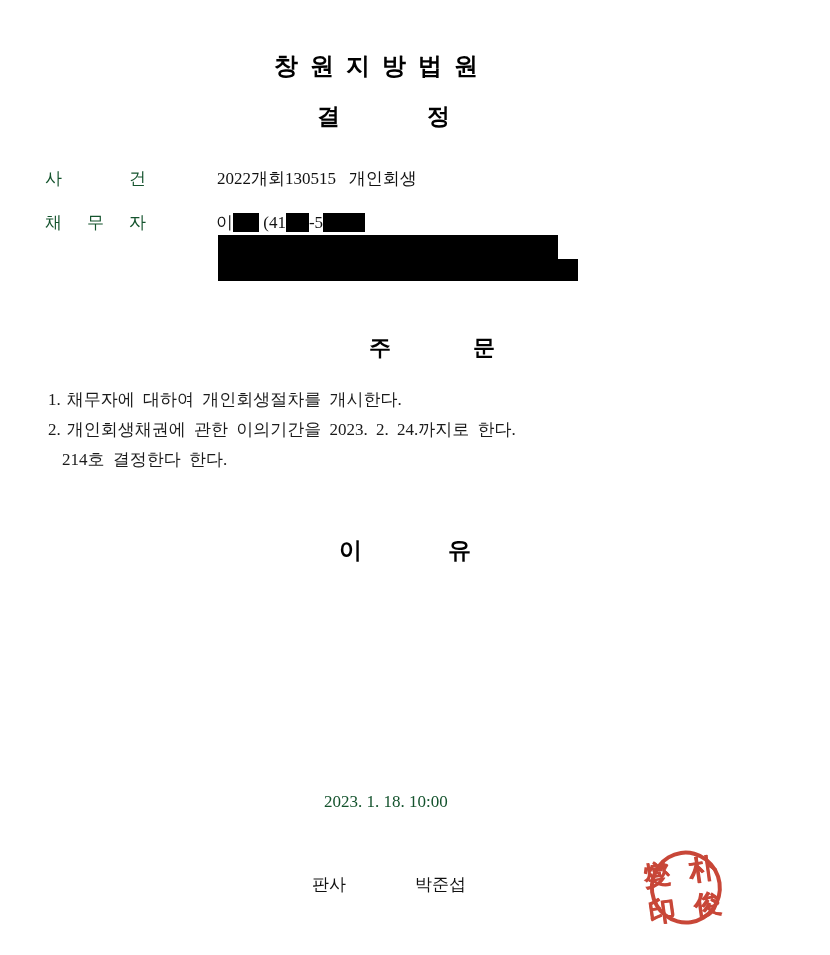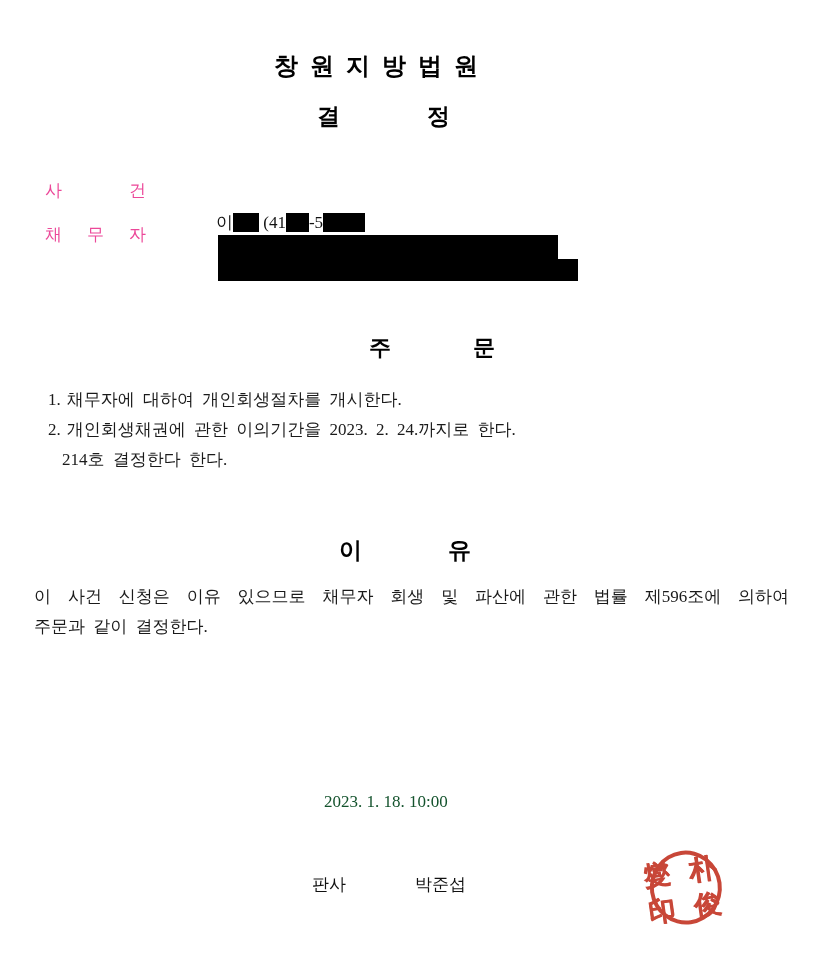--- a/index.html
+++ b/index.html
@@ -27,23 +27,22 @@
     line-height: 1;
   }
   .court-title  { left: 274px; top: 54px;  font-size: 24px; letter-spacing: 12px; }
   .doc-type     { left: 317px; top: 105px; font-size: 23px; letter-spacing: 87px; }
   .order-head   { left: 335px; top: 337px; font-size: 22px; letter-spacing: 82px; margin-left: 34px; }
   .reason-head  { left: 339px; top: 539px; font-size: 23px; letter-spacing: 86px; }
 
   
   .row-label {
     font-size: 17px;
-    color: #ec4899;
+    color: #14532d;
     white-space: nowrap;
-    margin-top: 12px;
   }
   .case-label   { left: 45px;  top: 167px; letter-spacing: 67px; }
   .debtor-label { left: 45px;  top: 211px; letter-spacing: 25px; }
   .row-value {
     font-size: 17px;
     color: #111;
     white-space: pre;
   }
   .case-value   { left: 217px; top: 167px; }
   .debtor-value { left: 216px; top: 211px; }
@@ -135,41 +134,38 @@
 </style>
 </head>
 <body>
 
 <div class="page">
 
   <div class="abs heading doc-type">결정</div>
   <div class="abs heading court-title">창원지방법원</div>
 
   <div class="abs row-label case-label">사건</div>
+  <div class="abs row-value case-value">2022개회130515   개인회생</div>
 
   <div class="abs row-label debtor-label">채무자</div>
   <div class="abs row-value debtor-value"><span>이</span><span class="redact-inline rw1"></span><span> (41</span><span class="redact-inline rw2"></span><span>-5</span><span class="redact-inline rw3"></span></div>
 
   <div class="abs redact-bar bar-top"></div>
   <div class="abs redact-bar bar-bottom"></div>
 
   <div class="abs heading order-head">주문</div>
 
   <div class="abs order-list">
     <div class="order-line"><span class="item-num">1.</span><span>채무자에 대하여 개인회생절차를 개시한다.</span></div>
     <div class="order-line"><span class="item-num">2.</span><span>개인회생채권에 관한 이의기간을 2023. 2. 24.까지로 한다.</span></div>
     <div class="order-line cont"><span>214호 결정한다 한다.</span></div>
   </div>
 
   <div class="abs heading reason-head">이유</div>
 
-  <div class="abs reason-par">
-    <div class="par-line justify">이 사건 신청은 이유 있으므로 채무자 회생 및 파산에 관한 법률 제596조에 의하여</div>
-    <div class="par-line">주문과 같이 결정한다.</div>
-  </div>
 
   <div class="abs datetime">2023. 1. 18. 10:00</div>
 
   <div class="abs judge-row">
     <span>판사</span>
     <span>박준섭</span>
   </div>
 
   <div class="abs seal" style="color: rgb(196, 56, 40);">
     <div class="seal-circle"></div>

